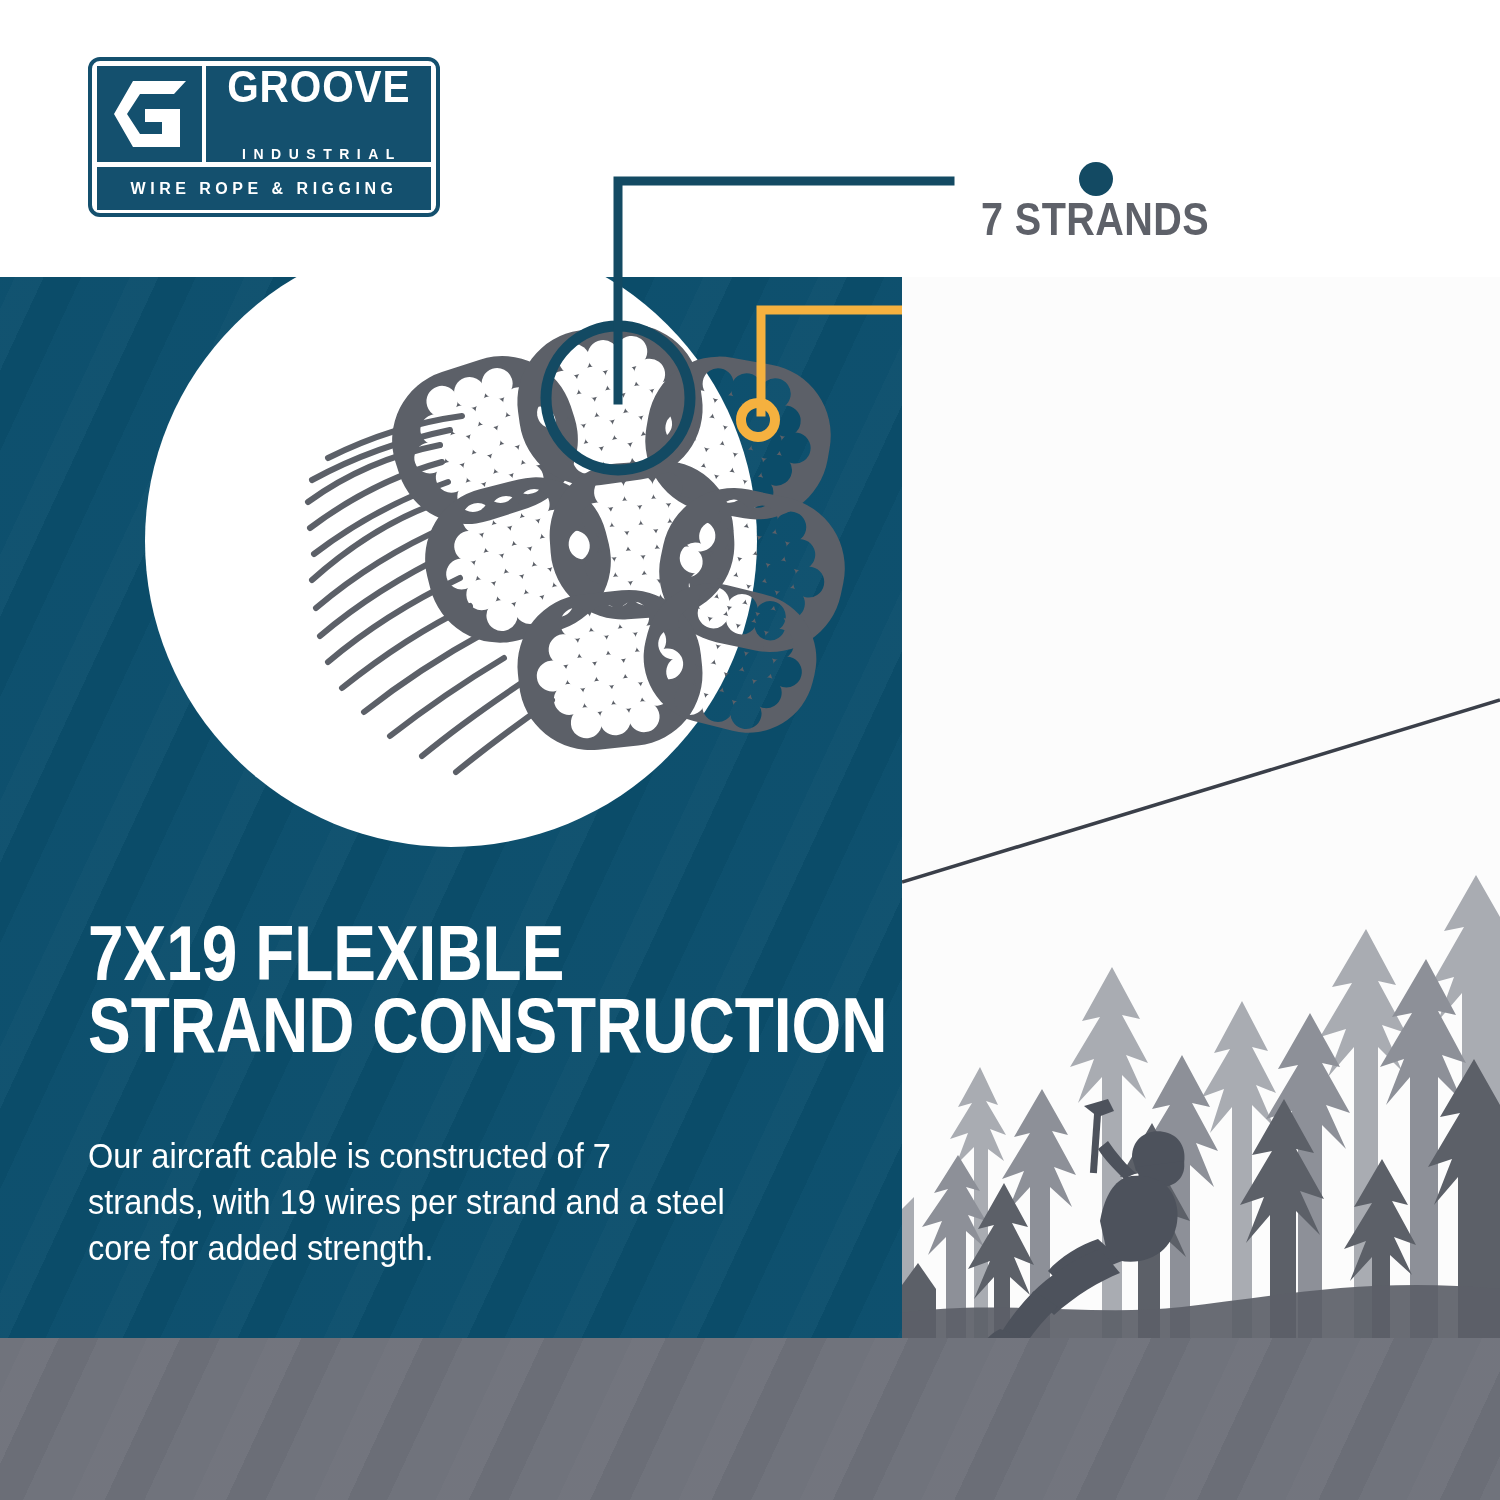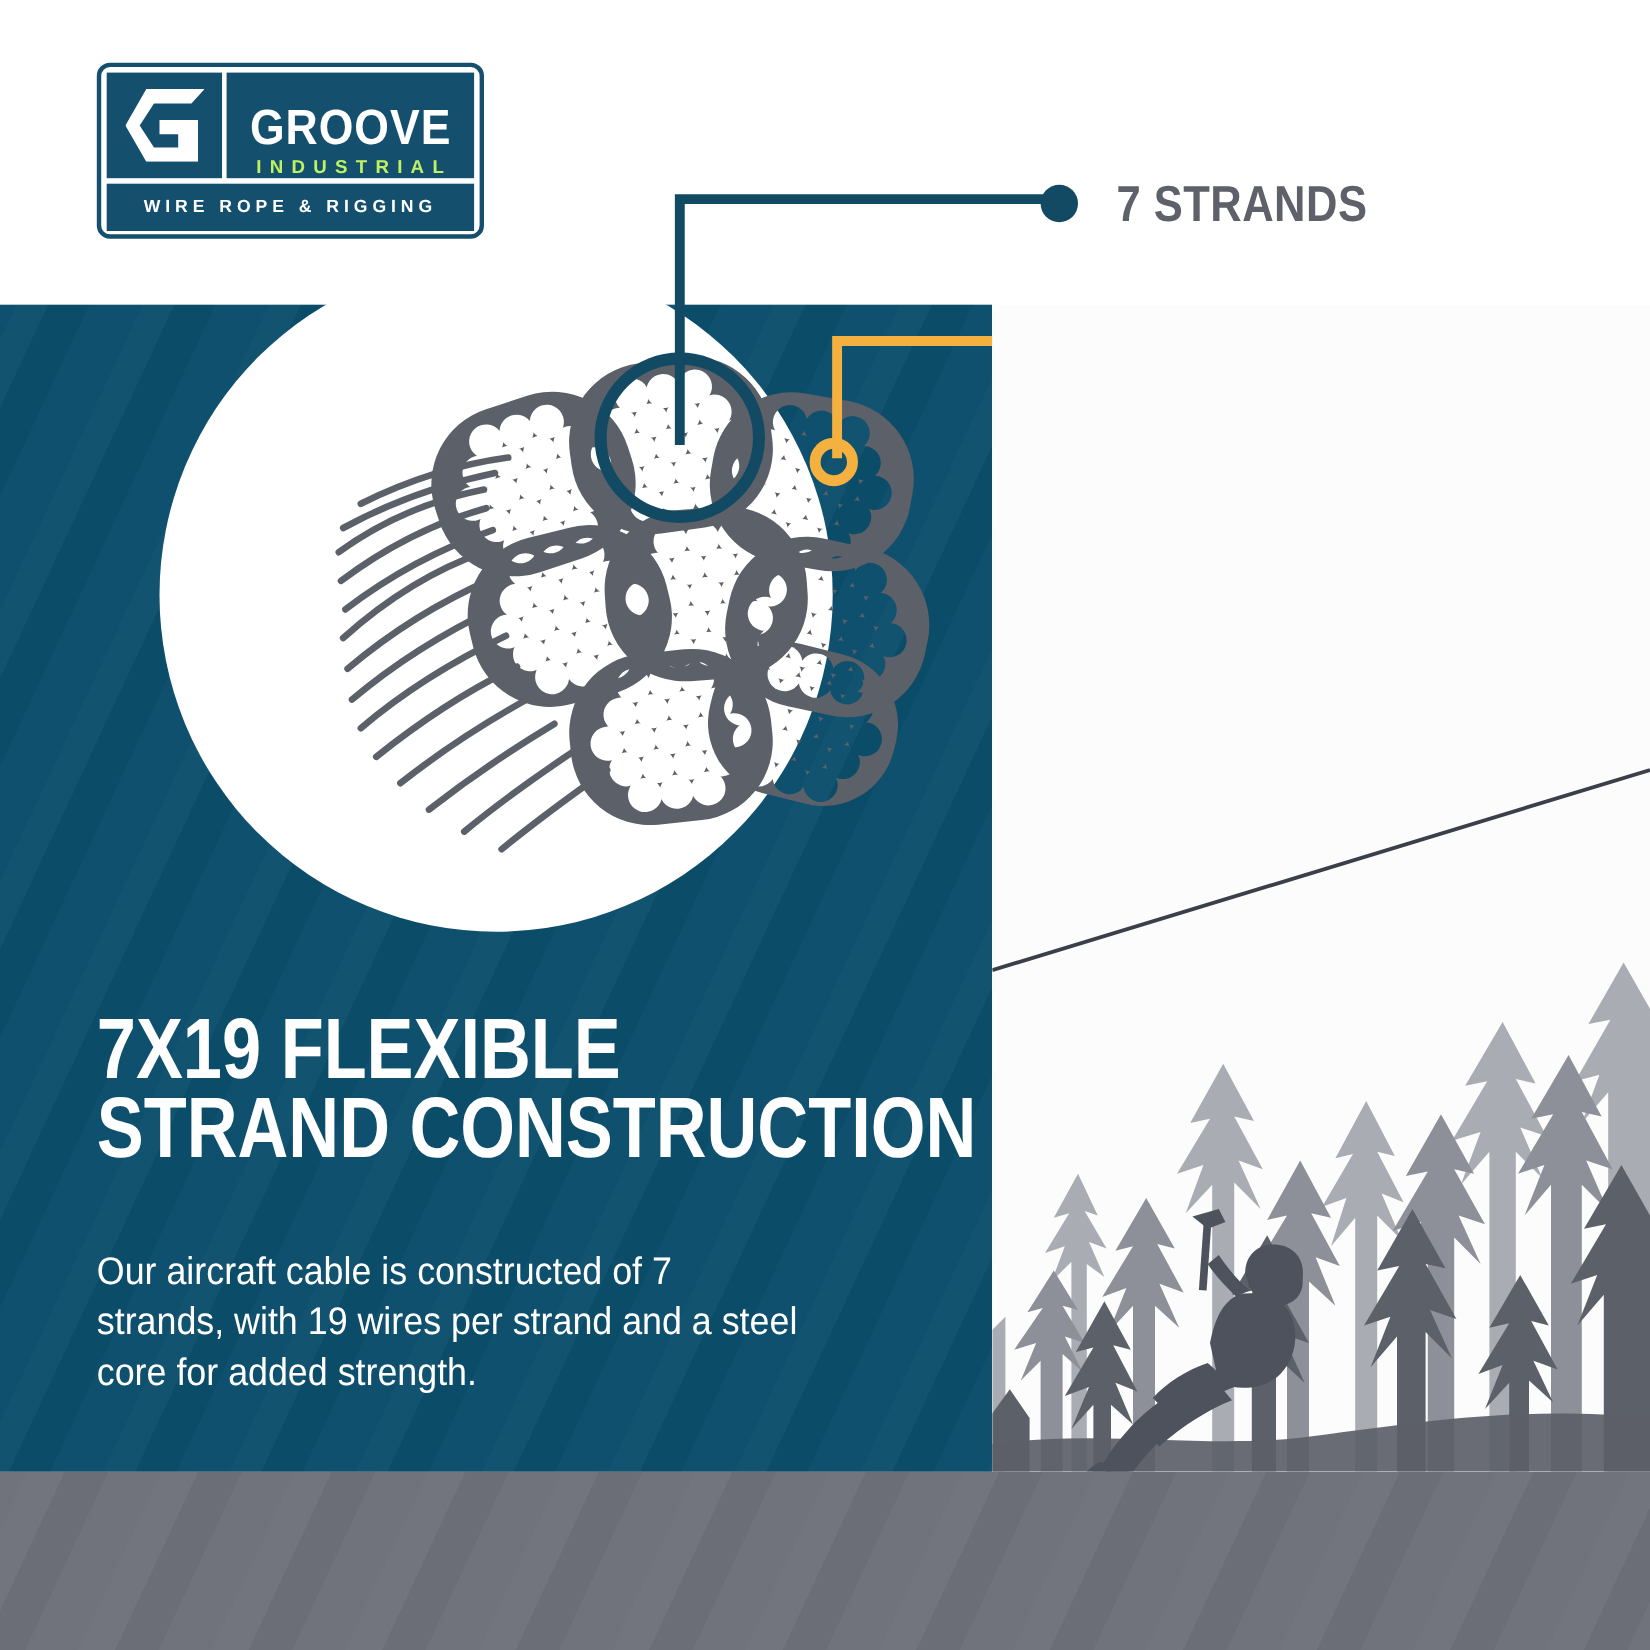--- a/index.html
+++ b/index.html
@@ -24,29 +24,29 @@
   #logo-top{
     position:relative;display:flex;height:96px;
   }
   #logo-mark{
     width:105px;height:96px;background:#14506e;
     display:flex;align-items:center;justify-content:center;
   }
   #logo-divider{width:4px;background:#ffffff;height:96px;}
   #logo-words{
     flex:1;background:#14506e;display:flex;flex-direction:column;
-    align-items:center;justify-content:flex-end;
+    align-items:center;justify-content:space-between;
   }
   #logo-groove{
     color:#ffffff;font-weight:bold;font-size:45px;line-height:.94;
     letter-spacing:1px;transform:scaleX(.9);
     font-family:"Liberation Sans",sans-serif;
   }
   #logo-industrial{
-    color:#bef264;font-weight:bold;font-size:17px;letter-spacing:7.5px;
+    color:#ffffff;font-weight:bold;font-size:14px;letter-spacing:7.5px;
     margin-top:5px;padding-left:7px;
   }
   #logo-gap{height:5px;background:#ffffff;}
   #logo-bottom{
     height:43px;background:#14506e;display:flex;
     align-items:center;justify-content:center;
   }
   #logo-tagline{
     color:#ffffff;font-weight:bold;font-size:16px;letter-spacing:4.5px;
   }
@@ -75,21 +75,21 @@
   #cable-wrap{
     position:absolute;left:290px;top:270px;width:560px;height:540px;
   }
   #cable-wrap svg{display:block;width:100%;height:100%;}
 
   
   #leaders{position:absolute;left:0;top:0;width:1500px;height:1500px;
            pointer-events:none;}
 
   .callout{
-    position:absolute;display:flex;align-items:center;
+    position:absolute;display:flex;align-items:center;flex-direction:column;
   }
   .callout-dot{
     width:34px;height:34px;border-radius:50%;flex:none;
   }
   .dot-navy{background:#134a63;}
   .dot-amber{background:#f5b13f;}
   .dot-gray{background:#5c6068;}
   .callout-label{
     margin-left:35px;color:#5e6169;font-weight:bold;
     font-size:46px;letter-spacing:.5px;line-height:1;

